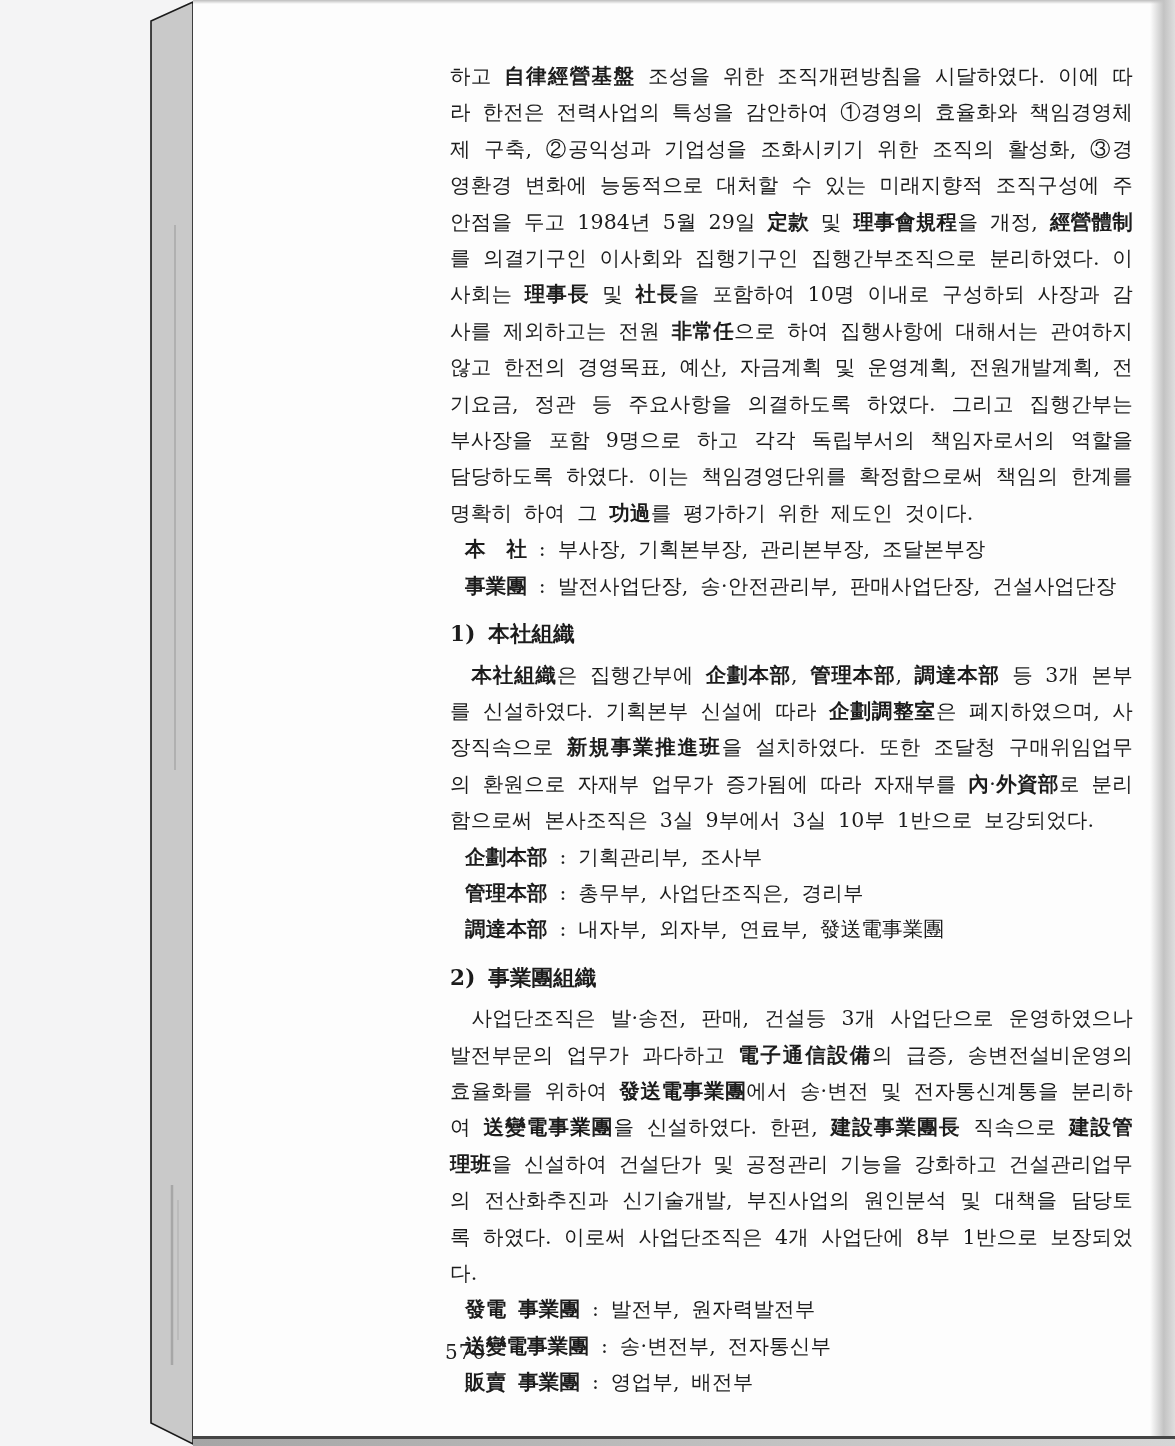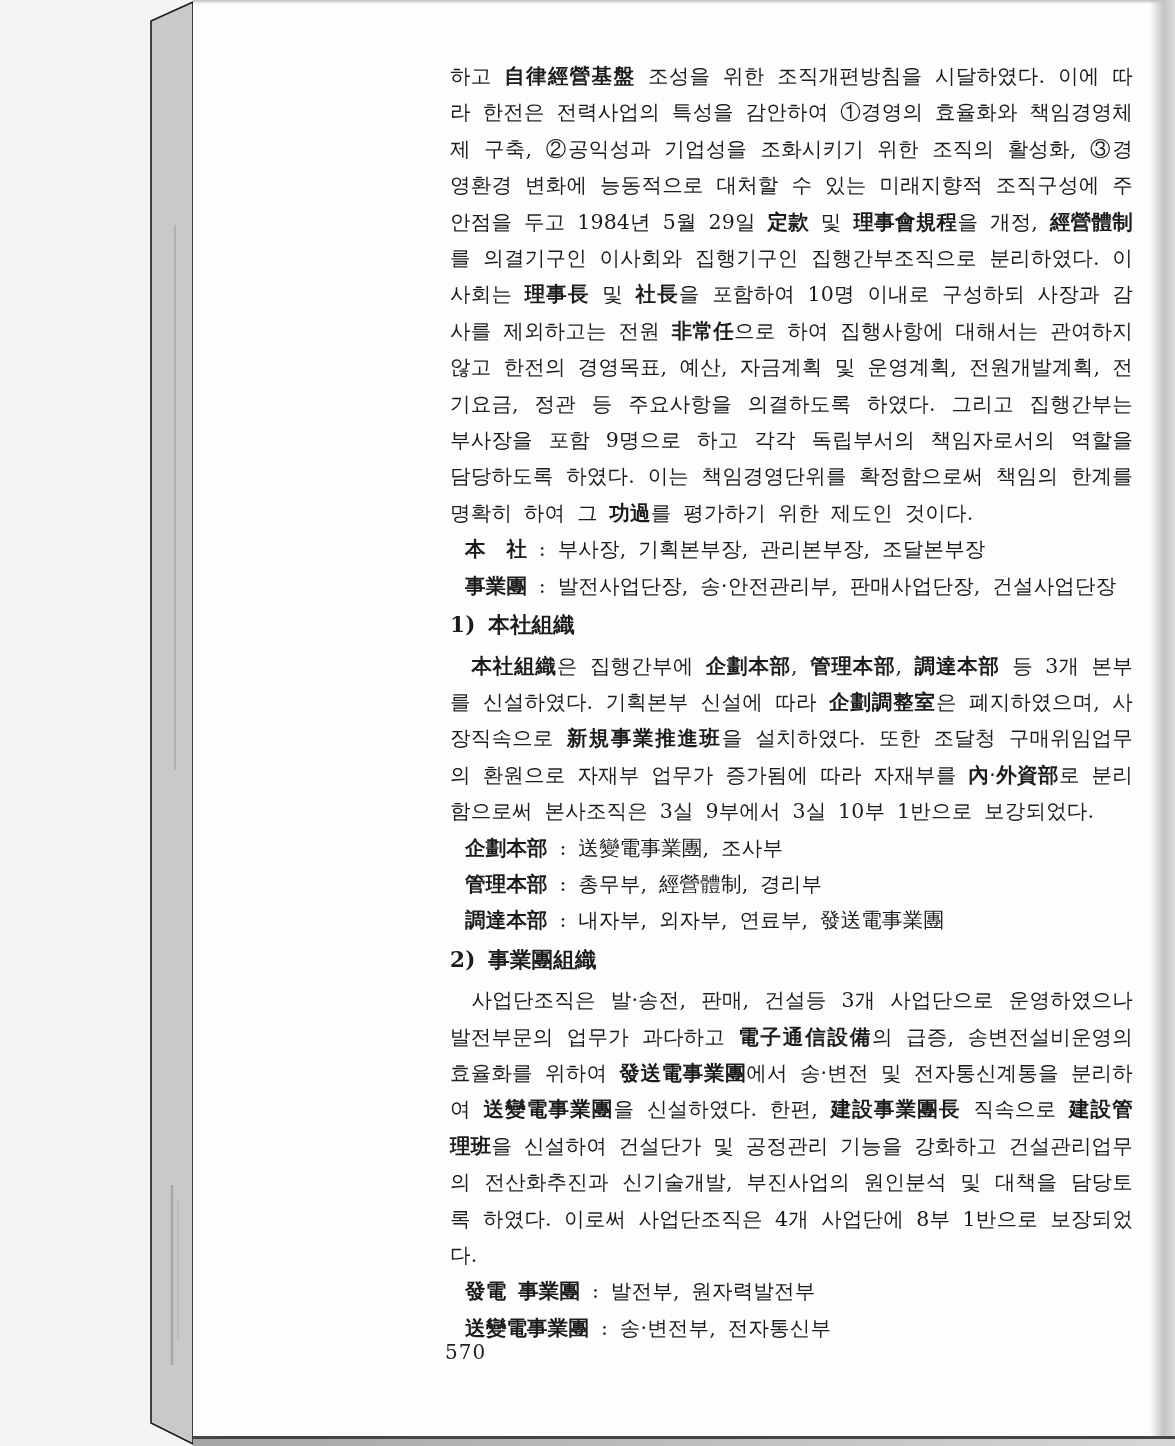--- a/index.html
+++ b/index.html
@@ -83,21 +83,21 @@
     list-style: none;
     margin: 0;
     padding: 0 0 0 15px;
   }
   ul.deflist li {
     white-space: nowrap;
   }
   h3.sec-head {
     font-size: 21.5px;
     font-weight: bold;
-    margin: 3px 0 4px 0;
+    margin: 12px 0 4px 0;
     line-height: 36.4px;
   }
   .page-num {
     position: absolute;
     left: 252px;
     top: 1340px;
     font-size: 20px;
     color: #222;
     letter-spacing: 1px;
   }
@@ -123,32 +123,33 @@
       <ul class="deflist">
         <li><span><span class="hanja">本</span>　<span class="hanja">社</span></span><span> : </span><span>부사장, 기획본부장, 관리본부장, 조달본부장</span></li>
         <li><span><span class="hanja">事業團</span></span><span> : </span><span>발전사업단장, 송·안전관리부, 판매사업단장, 건설사업단장</span></li>
       </ul>
 
       <h3 class="sec-head">1) 本社組織</h3>
 
       <p class="body-p indent"><span class="hanja">本社組織</span>은 집행간부에 <span class="hanja">企劃本部</span>, <span class="hanja">管理本部</span>, <span class="hanja">調達本部</span> 등 3개 본부를 신설하였다. 기획본부 신설에 따라 <span class="hanja">企劃調整室</span>은 폐지하였으며, 사장직속으로 <span class="hanja">新規事業推進班</span>을 설치하였다. 또한 조달청 구매위임업무의 환원으로 자재부 업무가 증가됨에 따라 자재부를 <span class="hanja">內</span>·<span class="hanja">外資部</span>로 분리함으로써 본사조직은 3실 9부에서 3실 10부 1반으로 보강되었다.</p>
 
       <ul class="deflist">
-        <li><span><span class="hanja">企劃本部</span></span><span> : </span><span>送變電事業團, 조사부</span></li>
-        <li><span><span class="hanja">管理本部</span></span><span> : </span><span>총무부, 經營體制, 경리부</span></li>
+        <li><span><span class="hanja">企劃本部</span></span><span> : </span><span>기획관리부, 조사부</span></li>
+        <li><span><span class="hanja">管理本部</span></span><span> : </span><span>총무부, 사업단조직은, 경리부</span></li>
         <li><span><span class="hanja">調達本部</span></span><span> : </span><span>내자부, 외자부, 연료부, 發送電事業團</span></li>
       </ul>
 
       <h3 class="sec-head">2) 事業團組織</h3>
 
       <p class="body-p indent">사업단조직은 발·송전, 판매, 건설등 3개 사업단으로 운영하였으나 발전부문의 업무가 과다하고 <span class="hanja">電子通信設備</span>의 급증, 송변전설비운영의 효율화를 위하여 <span class="hanja">發送電事業團</span>에서 송·변전 및 전자통신계통을 분리하여 <span class="hanja">送變電事業團</span>을 신설하였다. 한편, <span class="hanja">建設事業團長</span> 직속으로 <span class="hanja">建設管理班</span>을 신설하여 건설단가 및 공정관리 기능을 강화하고 건설관리업무의 전산화추진과 신기술개발, 부진사업의 원인분석 및 대책을 담당토록 하였다. 이로써 사업단조직은 4개 사업단에 8부 1반으로 보장되었다.</p>
 
       <ul class="deflist">
         <li><span><span class="hanja">發電</span> <span class="hanja">事業團</span></span><span> : </span><span>발전부, 원자력발전부</span></li>
         <li><span><span class="hanja">送變電事業團</span></span><span> : </span><span>송·변전부, 전자통신부</span></li>
+        <li><span><span class="hanja">販賣</span> <span class="hanja">事業團</span></span><span> : </span><span>영업부, 배전부</span></li>
       </ul>
 
     </div>
 
     <div class="page-num">570</div>
 
     <div class="right-edge"></div>
     <div class="bottom-edge"></div>
   </div>
 

